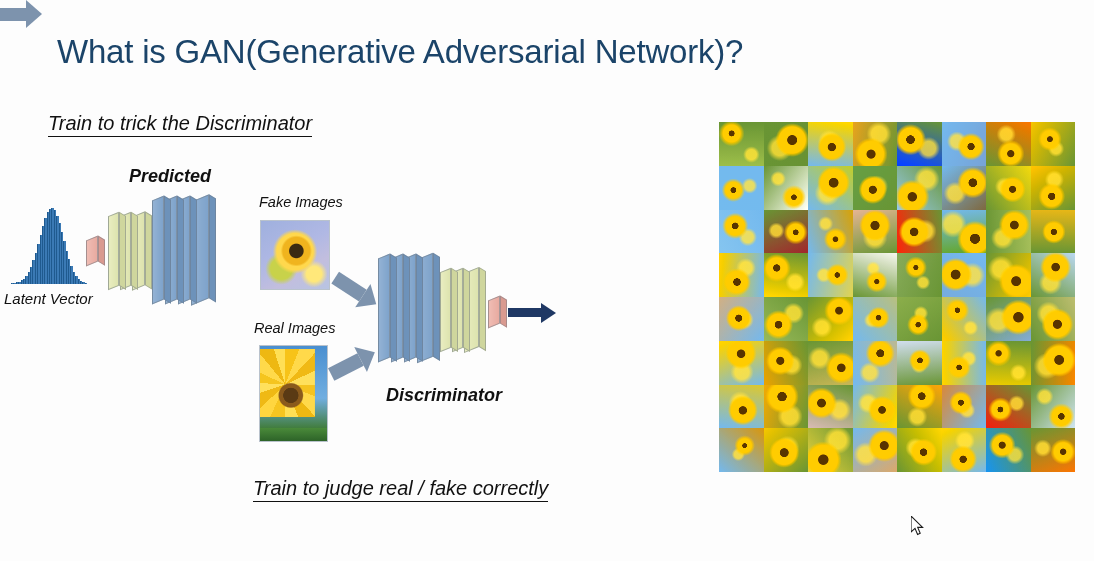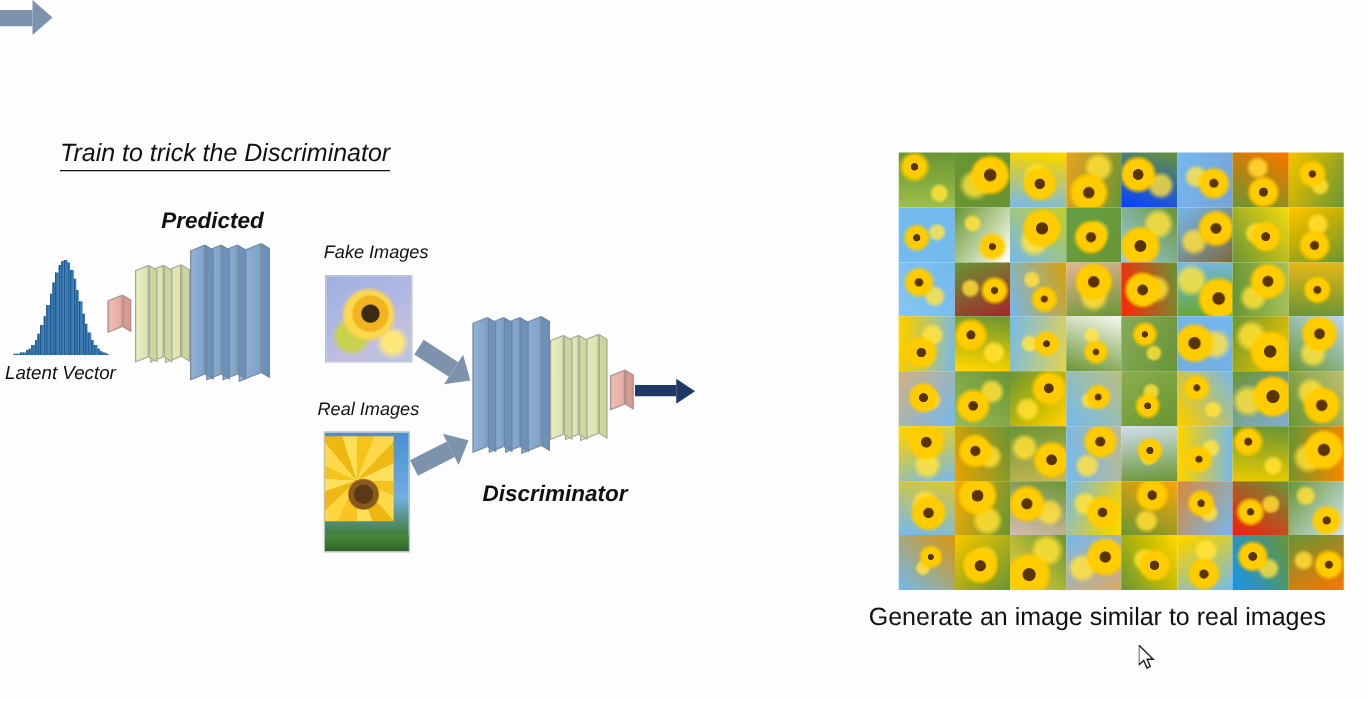--- a/index.html
+++ b/index.html
@@ -149,20 +149,21 @@
   #grid div{width:100%;height:100%;}
 
   
   #cursor{position:absolute;left:911px;top:516px;width:14px;height:20px;}
 </style>
 </head>
 <body>
 
 <div id="slide">
 
+  <div class="title">What is GAN(Generative Adversarial Network)?</div>
 
   <div class="caption-ul" id="cap-trick">Train to trick the Discriminator</div>
 
   <div class="net-name" id="lbl-generator">Predicted</div>
 
   <div id="latent-hist">
       <i style="height: 1px;"></i>
       <i style="height: 1px;"></i>
       <i style="height: 1.52px;"></i>
       <i style="height: 2.28px;"></i>
@@ -290,20 +291,21 @@
       </div>
     </div>
   <div class="net-name" id="lbl-discriminator">Discriminator</div>
 
   <div class="blockarrow" id="arrow-disc-pred" style="left:508px;top:303px;width:48px;height:20px;">
     <div class="shaft" style="left:0;top:5px;width:33px;height:9px;background:#1f3864;"></div>
     <div class="head" style="left:33px;top:0;border-top:10px solid transparent;border-bottom:10px solid transparent;border-left:15px solid #1f3864;"></div>
   </div>
 
 
+  <div class="caption-ul" id="cap-judge">Train to judge real / fake correctly</div>
 
   <div id="grid">
       <div style="background: radial-gradient(circle at 28% 26%, rgba(70, 44, 14, 0.92) 0px, rgba(70, 44, 14, 0.92) 6%, rgba(70, 44, 14, 0) 7%), radial-gradient(circle at 28% 26%, rgb(247, 200, 28) 0px, rgb(247, 200, 28) 18%, rgba(247, 200, 28, 0) 28%), radial-gradient(circle at 72% 74%, rgba(255, 226, 90, 0.75) 0px, rgba(255, 226, 90, 0.75) 11%, rgba(255, 226, 90, 0) 18%), linear-gradient(0deg, rgb(159, 184, 95) 0%, rgb(111, 145, 71) 100%); filter: saturate(1.25) contrast(1.05) blur(0.25px);"></div>
       <div style="background: radial-gradient(circle at 64% 41%, rgba(70, 44, 14, 0.92) 0px, rgba(70, 44, 14, 0.92) 12%, rgba(70, 44, 14, 0) 14%), radial-gradient(circle at 64% 41%, rgb(247, 200, 28) 0px, rgb(247, 200, 28) 34%, rgba(247, 200, 28, 0) 44%), radial-gradient(circle at 36% 59%, rgba(255, 226, 90, 0.75) 0px, rgba(255, 226, 90, 0.75) 20%, rgba(255, 226, 90, 0) 34%), linear-gradient(274deg, rgb(110, 142, 70) 0%, rgb(111, 145, 71) 100%); filter: saturate(1.25) contrast(1.05) blur(0.25px);"></div>
       <div style="background: radial-gradient(circle at 53% 57%, rgba(70, 44, 14, 0.92) 0px, rgba(70, 44, 14, 0.92) 11%, rgba(70, 44, 14, 0) 13%), radial-gradient(circle at 53% 57%, rgb(247, 200, 28) 0px, rgb(247, 200, 28) 32%, rgba(247, 200, 28, 0) 42%), radial-gradient(circle at 47% 43%, rgba(255, 226, 90, 0.75) 0px, rgba(255, 226, 90, 0.75) 19%, rgba(255, 226, 90, 0) 32%), linear-gradient(188deg, rgb(245, 210, 26) 0%, rgb(127, 180, 221) 100%); filter: saturate(1.25) contrast(1.05) blur(0.25px);"></div>
       <div style="background: radial-gradient(circle at 41% 73%, rgba(70, 44, 14, 0.92) 0px, rgba(70, 44, 14, 0.92) 10%, rgba(70, 44, 14, 0) 12%), radial-gradient(circle at 41% 73%, rgb(247, 200, 28) 0px, rgb(247, 200, 28) 30%, rgba(247, 200, 28, 0) 40%), radial-gradient(circle at 59% 27%, rgba(255, 226, 90, 0.75) 0px, rgba(255, 226, 90, 0.75) 18%, rgba(255, 226, 90, 0) 30%), linear-gradient(102deg, rgb(215, 162, 60) 0%, rgb(111, 145, 71) 100%); filter: saturate(1.25) contrast(1.05) blur(0.25px);"></div>
       <div style="background: radial-gradient(circle at 30% 40%, rgba(70, 44, 14, 0.92) 0px, rgba(70, 44, 14, 0.92) 10%, rgba(70, 44, 14, 0) 11%), radial-gradient(circle at 30% 40%, rgb(247, 200, 28) 0px, rgb(247, 200, 28) 28%, rgba(247, 200, 28, 0) 38%), radial-gradient(circle at 70% 60%, rgba(255, 226, 90, 0.75) 0px, rgba(255, 226, 90, 0.75) 17%, rgba(255, 226, 90, 0) 28%), linear-gradient(16deg, rgb(20, 66, 224) 0%, rgb(111, 145, 71) 100%); filter: saturate(1.25) contrast(1.05) blur(0.25px);"></div>
       <div style="background: radial-gradient(circle at 66% 56%, rgba(70, 44, 14, 0.92) 0px, rgba(70, 44, 14, 0.92) 9%, rgba(70, 44, 14, 0) 10%), radial-gradient(circle at 66% 56%, rgb(247, 200, 28) 0px, rgb(247, 200, 28) 26%, rgba(247, 200, 28, 0) 36%), radial-gradient(circle at 34% 44%, rgba(255, 226, 90, 0.75) 0px, rgba(255, 226, 90, 0.75) 16%, rgba(255, 226, 90, 0) 26%), linear-gradient(290deg, rgb(127, 160, 200) 0%, rgb(127, 180, 221) 100%); filter: saturate(1.25) contrast(1.05) blur(0.25px);"></div>
       <div style="background: radial-gradient(circle at 55% 72%, rgba(70, 44, 14, 0.92) 0px, rgba(70, 44, 14, 0.92) 8%, rgba(70, 44, 14, 0) 10%), radial-gradient(circle at 55% 72%, rgb(247, 200, 28) 0px, rgb(247, 200, 28) 24%, rgba(247, 200, 28, 0) 34%), radial-gradient(circle at 45% 28%, rgba(255, 226, 90, 0.75) 0px, rgba(255, 226, 90, 0.75) 14%, rgba(255, 226, 90, 0) 24%), linear-gradient(204deg, rgb(224, 122, 24) 0%, rgb(111, 145, 71) 100%); filter: saturate(1.25) contrast(1.05) blur(0.25px);"></div>
       <div style="background: radial-gradient(circle at 43% 39%, rgba(70, 44, 14, 0.92) 0px, rgba(70, 44, 14, 0.92) 7%, rgba(70, 44, 14, 0) 9%), radial-gradient(circle at 43% 39%, rgb(247, 200, 28) 0px, rgb(247, 200, 28) 22%, rgba(247, 200, 28, 0) 32%), radial-gradient(circle at 57% 61%, rgba(255, 226, 90, 0.75) 0px, rgba(255, 226, 90, 0.75) 13%, rgba(255, 226, 90, 0) 22%), linear-gradient(118deg, rgb(232, 192, 33) 0%, rgb(111, 145, 71) 100%); filter: saturate(1.25) contrast(1.05) blur(0.25px);"></div>
@@ -358,19 +360,18 @@
       <div style="background: radial-gradient(circle at 57% 40%, rgba(70, 44, 14, 0.92) 0px, rgba(70, 44, 14, 0.92) 6%, rgba(70, 44, 14, 0) 7%), radial-gradient(circle at 57% 40%, rgb(247, 200, 28) 0px, rgb(247, 200, 28) 18%, rgba(247, 200, 28, 0) 28%), radial-gradient(circle at 43% 60%, rgba(255, 226, 90, 0.75) 0px, rgba(255, 226, 90, 0.75) 11%, rgba(255, 226, 90, 0) 18%), linear-gradient(222deg, rgb(201, 150, 44) 0%, rgb(127, 180, 221) 100%); filter: saturate(1.25) contrast(1.05) blur(0.25px);"></div>
       <div style="background: radial-gradient(circle at 46% 56%, rgba(70, 44, 14, 0.92) 0px, rgba(70, 44, 14, 0.92) 12%, rgba(70, 44, 14, 0) 14%), radial-gradient(circle at 46% 56%, rgb(247, 200, 28) 0px, rgb(247, 200, 28) 34%, rgba(247, 200, 28, 0) 44%), radial-gradient(circle at 54% 44%, rgba(255, 226, 90, 0.75) 0px, rgba(255, 226, 90, 0.75) 20%, rgba(255, 226, 90, 0) 34%), linear-gradient(136deg, rgb(232, 196, 36) 0%, rgb(111, 145, 71) 100%); filter: saturate(1.25) contrast(1.05) blur(0.25px);"></div>
       <div style="background: radial-gradient(circle at 34% 72%, rgba(70, 44, 14, 0.92) 0px, rgba(70, 44, 14, 0.92) 11%, rgba(70, 44, 14, 0) 13%), radial-gradient(circle at 34% 72%, rgb(247, 200, 28) 0px, rgb(247, 200, 28) 32%, rgba(247, 200, 28, 0) 42%), radial-gradient(circle at 66% 28%, rgba(255, 226, 90, 0.75) 0px, rgba(255, 226, 90, 0.75) 19%, rgba(255, 226, 90, 0) 32%), linear-gradient(50deg, rgb(227, 207, 90) 0%, rgb(111, 145, 71) 100%); filter: saturate(1.25) contrast(1.05) blur(0.25px);"></div>
       <div style="background: radial-gradient(circle at 71% 40%, rgba(70, 44, 14, 0.92) 0px, rgba(70, 44, 14, 0.92) 10%, rgba(70, 44, 14, 0) 12%), radial-gradient(circle at 71% 40%, rgb(247, 200, 28) 0px, rgb(247, 200, 28) 30%, rgba(247, 200, 28, 0) 40%), radial-gradient(circle at 29% 60%, rgba(255, 226, 90, 0.75) 0px, rgba(255, 226, 90, 0.75) 18%, rgba(255, 226, 90, 0) 30%), linear-gradient(324deg, rgb(207, 168, 120) 0%, rgb(127, 180, 221) 100%); filter: saturate(1.25) contrast(1.05) blur(0.25px);"></div>
       <div style="background: radial-gradient(circle at 59% 55%, rgba(70, 44, 14, 0.92) 0px, rgba(70, 44, 14, 0.92) 10%, rgba(70, 44, 14, 0) 11%), radial-gradient(circle at 59% 55%, rgb(247, 200, 28) 0px, rgb(247, 200, 28) 28%, rgba(247, 200, 28, 0) 38%), radial-gradient(circle at 41% 45%, rgba(255, 226, 90, 0.75) 0px, rgba(255, 226, 90, 0.75) 17%, rgba(255, 226, 90, 0) 28%), linear-gradient(238deg, rgb(243, 210, 20) 0%, rgb(111, 145, 71) 100%); filter: saturate(1.25) contrast(1.05) blur(0.25px);"></div>
       <div style="background: radial-gradient(circle at 48% 71%, rgba(70, 44, 14, 0.92) 0px, rgba(70, 44, 14, 0.92) 9%, rgba(70, 44, 14, 0) 10%), radial-gradient(circle at 48% 71%, rgb(247, 200, 28) 0px, rgb(247, 200, 28) 26%, rgba(247, 200, 28, 0) 36%), radial-gradient(circle at 52% 29%, rgba(255, 226, 90, 0.75) 0px, rgba(255, 226, 90, 0.75) 16%, rgba(255, 226, 90, 0) 26%), linear-gradient(152deg, rgb(245, 209, 23) 0%, rgb(127, 180, 221) 100%); filter: saturate(1.25) contrast(1.05) blur(0.25px);"></div>
       <div style="background: radial-gradient(circle at 36% 39%, rgba(70, 44, 14, 0.92) 0px, rgba(70, 44, 14, 0.92) 8%, rgba(70, 44, 14, 0) 10%), radial-gradient(circle at 36% 39%, rgb(247, 200, 28) 0px, rgb(247, 200, 28) 24%, rgba(247, 200, 28, 0) 34%), radial-gradient(circle at 64% 61%, rgba(255, 226, 90, 0.75) 0px, rgba(255, 226, 90, 0.75) 14%, rgba(255, 226, 90, 0) 24%), linear-gradient(66deg, rgb(47, 143, 214) 0%, rgb(111, 145, 71) 100%); filter: saturate(1.25) contrast(1.05) blur(0.25px);"></div>
       <div style="background: radial-gradient(circle at 73% 54%, rgba(70, 44, 14, 0.92) 0px, rgba(70, 44, 14, 0.92) 7%, rgba(70, 44, 14, 0) 9%), radial-gradient(circle at 73% 54%, rgb(247, 200, 28) 0px, rgb(247, 200, 28) 22%, rgba(247, 200, 28, 0) 32%), radial-gradient(circle at 27% 46%, rgba(255, 226, 90, 0.75) 0px, rgba(255, 226, 90, 0.75) 13%, rgba(255, 226, 90, 0) 22%), linear-gradient(339deg, rgb(224, 122, 34) 0%, rgb(111, 145, 71) 100%); filter: saturate(1.25) contrast(1.05) blur(0.25px);"></div>
     </div>
 
-  <div id="cap-generate">Generate an image similar to real images</div>
 
   <svg id="cursor" viewBox="0 0 14 20" style="left: 911px; top: 516px;">
     <polygon points="0,0 0,16 4,12.4 6.6,18.4 9.2,17.2 6.7,11.4 11.6,11.4" fill="#ffffff" stroke="#1a1a1a" stroke-width="1.1"></polygon>
   </svg>
 
 </div>
 
 </body></html>

